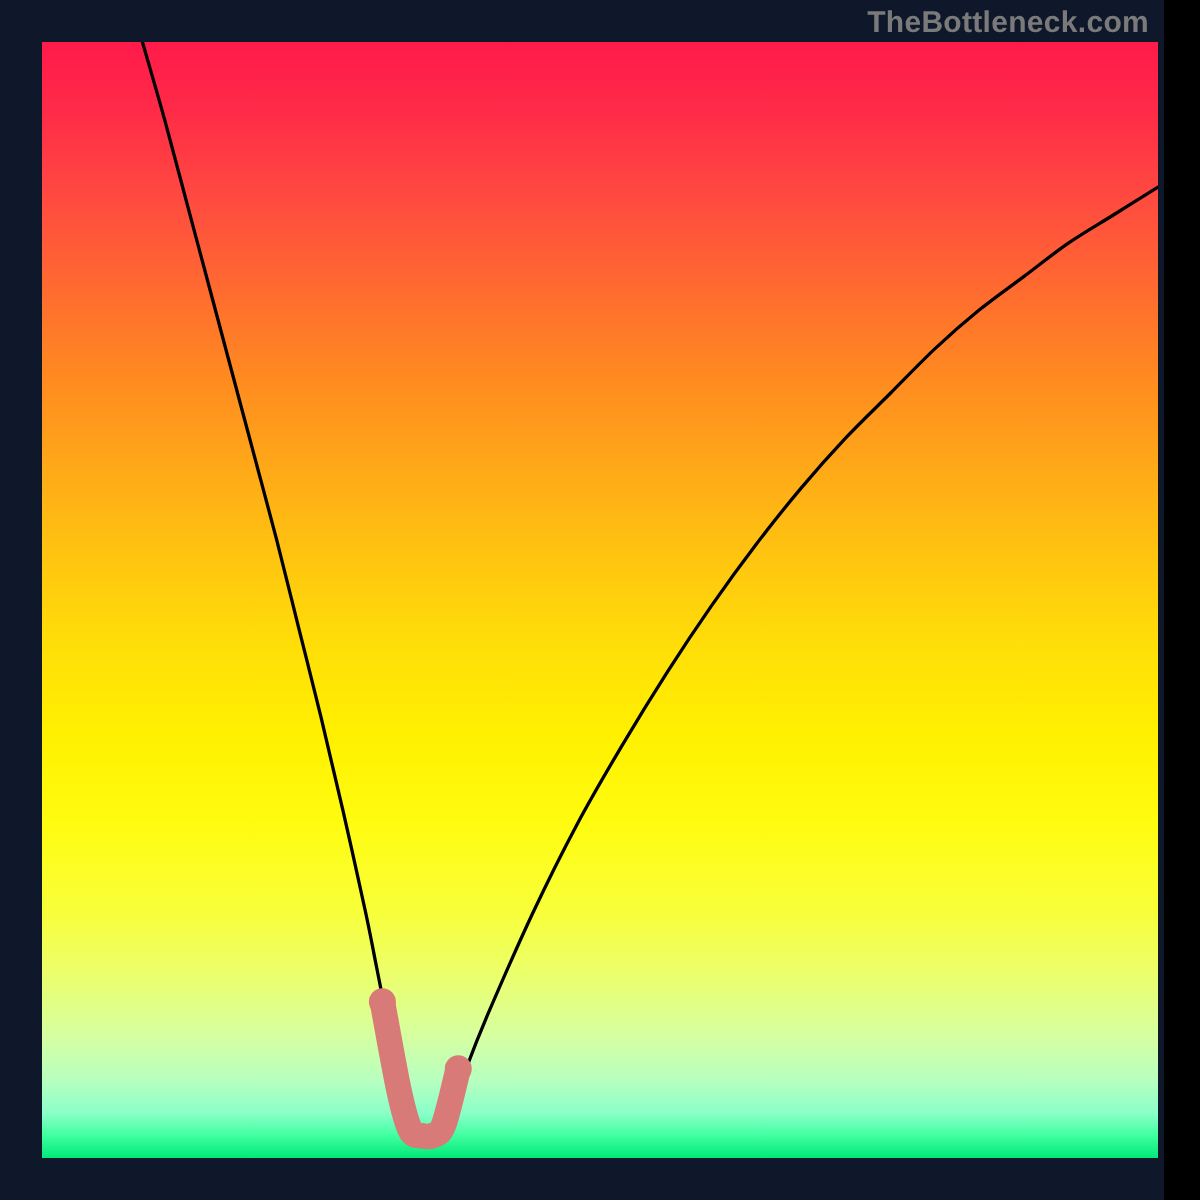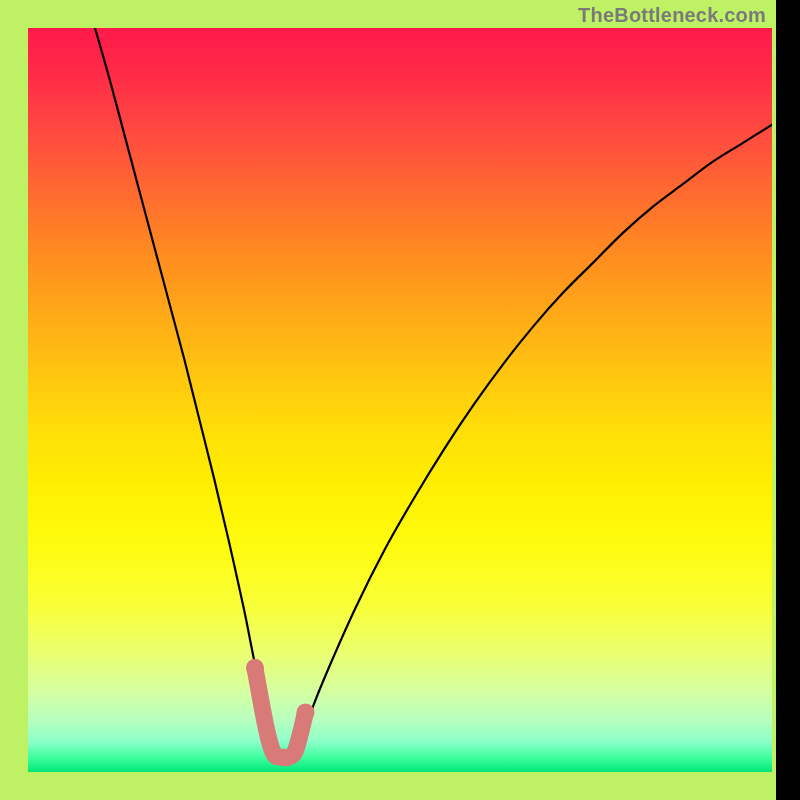--- a/index.html
+++ b/index.html
@@ -8,21 +8,21 @@
     width: 800px;
     height: 800px;
     background: #000;
     overflow: hidden;
     font-family: Arial, Helvetica, sans-serif;
   }
   .frame {
     position: absolute;
     left: 0; top: 0;
     width: 776px; height: 800px;
-    background: #bef264;
+    background: #0f172a;
   }
   .plot-area {
     position: absolute;
     left: 28px;
     top: 28px;
     width: 744px;
     height: 744px;
     overflow: hidden;
   }
   .gradient {

